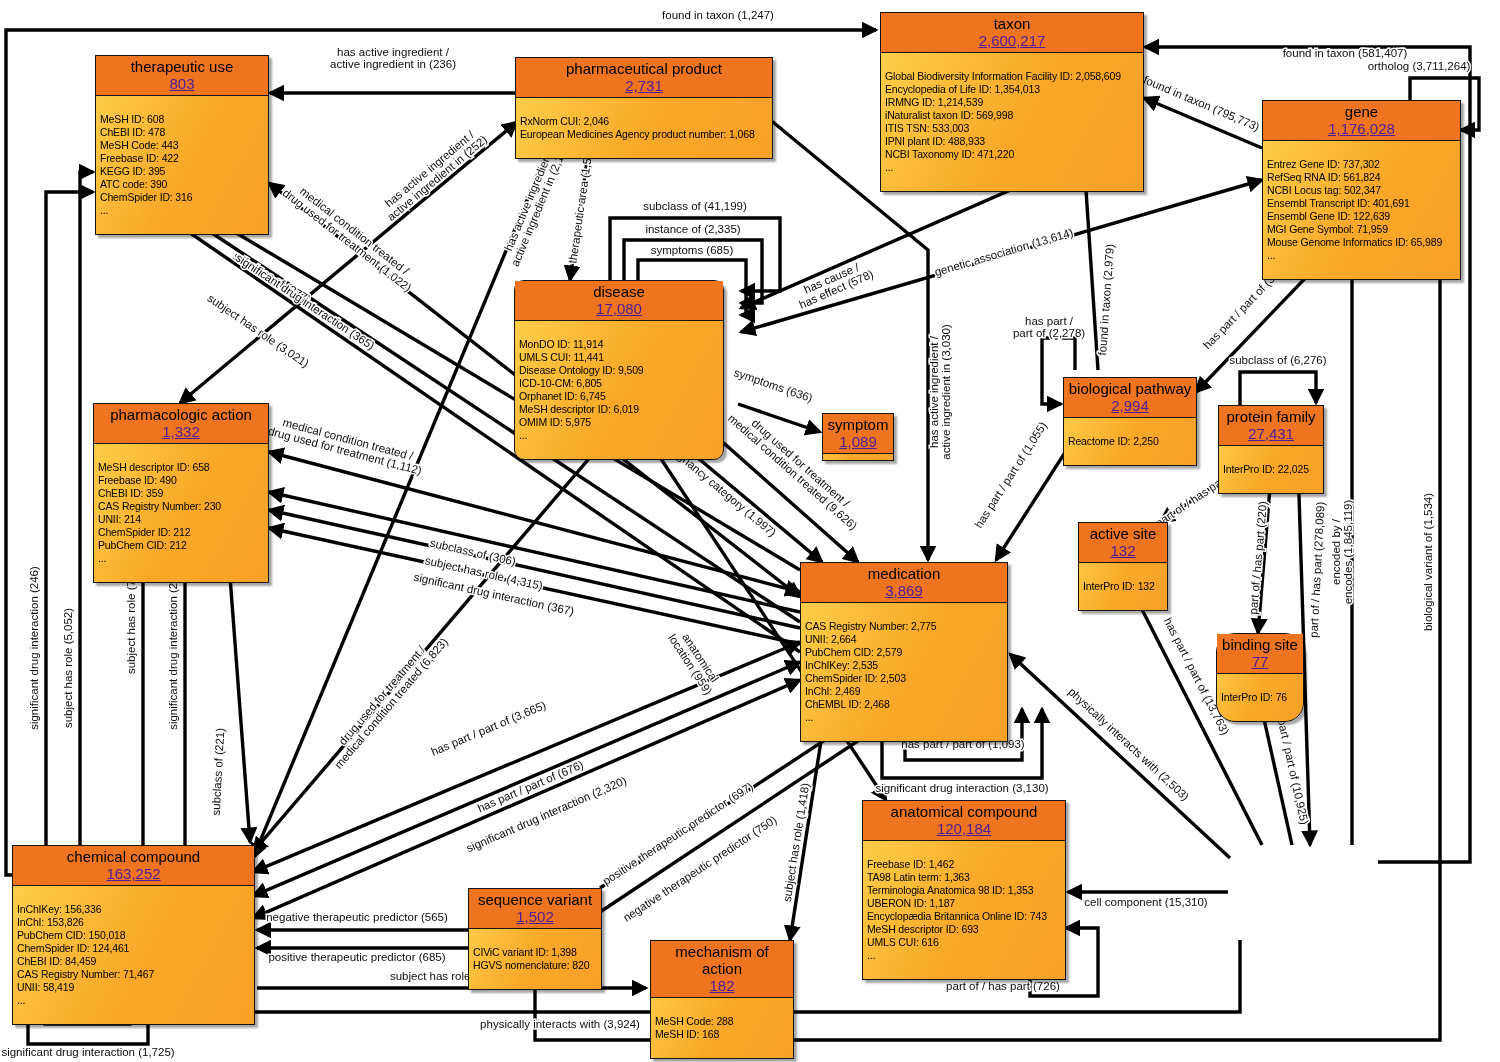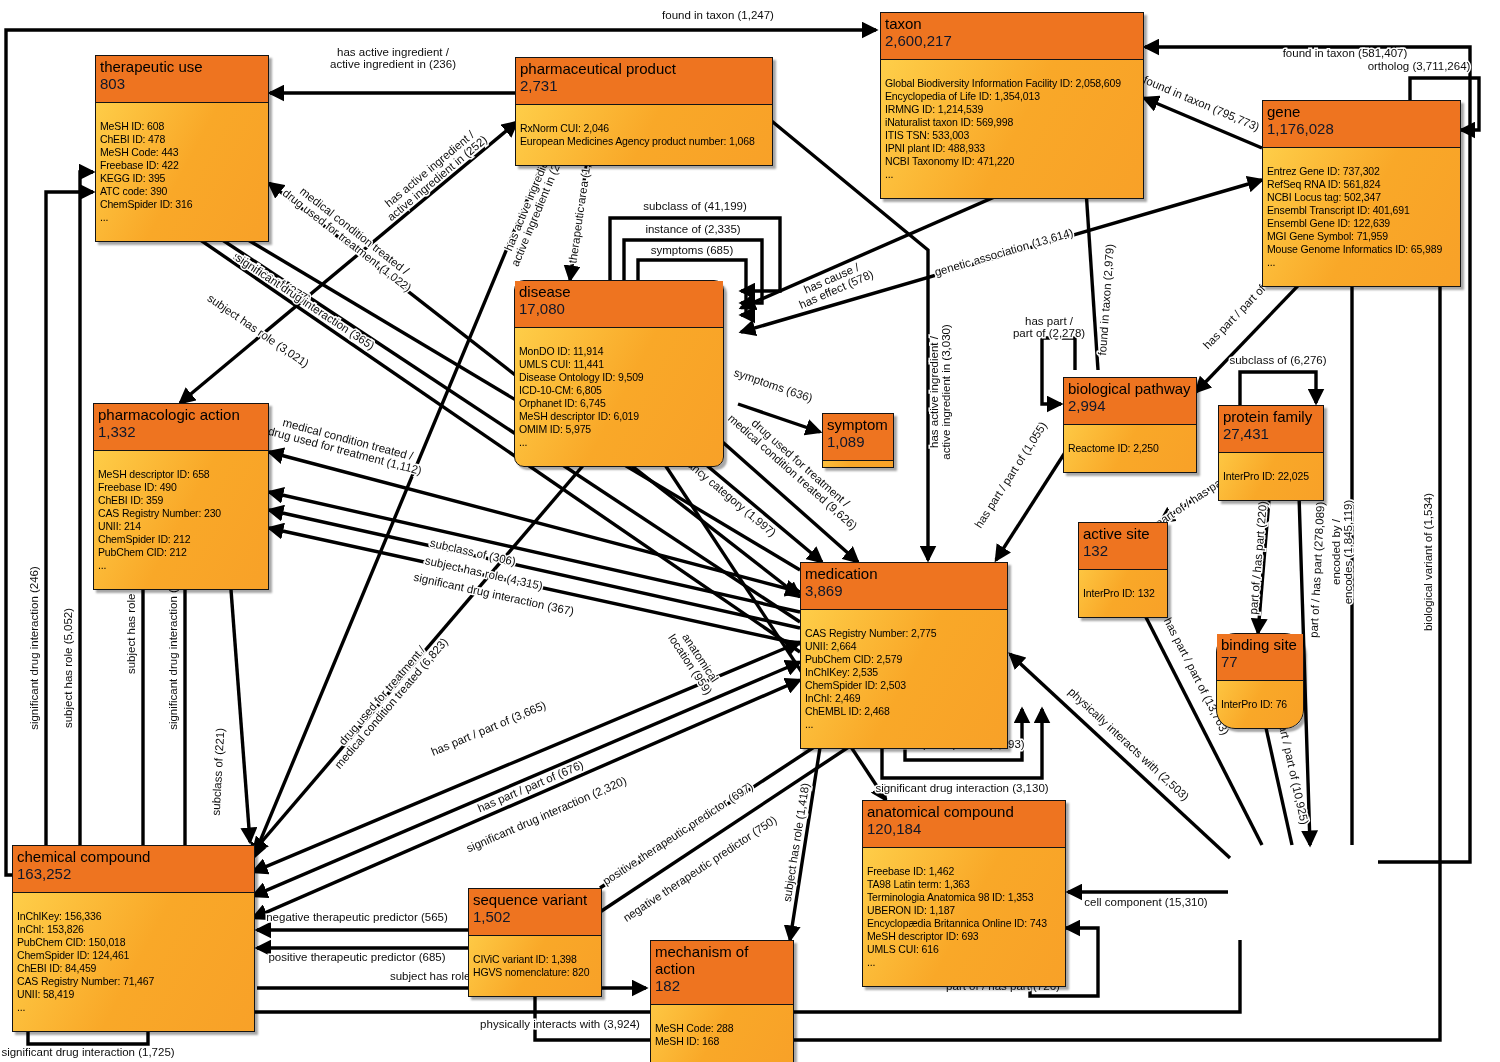--- a/index.html
+++ b/index.html
@@ -5,24 +5,24 @@
   html,body{margin:0;padding:0;background:#fff;}
   #canvas{position:relative;width:1500px;height:1062px;background:#fff;overflow:hidden;
           font-family:"Liberation Sans",sans-serif;}
   #edges{position:absolute;left:0;top:0;}
   .edge{fill:none;stroke:#000;stroke-width:3.4;stroke-linejoin:miter;}
   .edge-label{font-family:"Liberation Sans",sans-serif;font-size:11.5px;fill:#0d0d0d;
               stroke:#ffffff;stroke-width:3px;paint-order:stroke;text-anchor:middle;}
   .node{position:absolute;border:1.6px solid #141414;
         box-shadow:3px 3px 2px rgba(0,0,0,.35);
         background:linear-gradient(118deg,#ffd44e 0%,#f9a828 55%,#f8a128 100%);}
-  .node-header{background:#ee7420;border-bottom:1.6px solid #141414;text-align:left;
-               padding:2px 4px 10px;}
+  .node-header{background:#ee7420;border-bottom:1.6px solid #141414;text-align:center;
+               padding:2px 4px 3px;}
   .node-title{font-size:15px;color:#000;line-height:17px;}
-  .node-count{font-size:15px;color:#0f172a;line-height:17px;}
+  .node-count{font-size:15px;color:#4c1d95;line-height:17px;text-decoration:underline;}
   .node-body{padding:17px 4px;}
   .node-attr{font-size:10.5px;line-height:13px;color:#000;white-space:nowrap;overflow:hidden;
              letter-spacing:-0.15px;}
 </style>
 </head>
 <body>
 
 <div id="canvas">
   <svg id="edges" width="1500" height="1062" viewBox="0 0 1500 1062">
     <defs>

